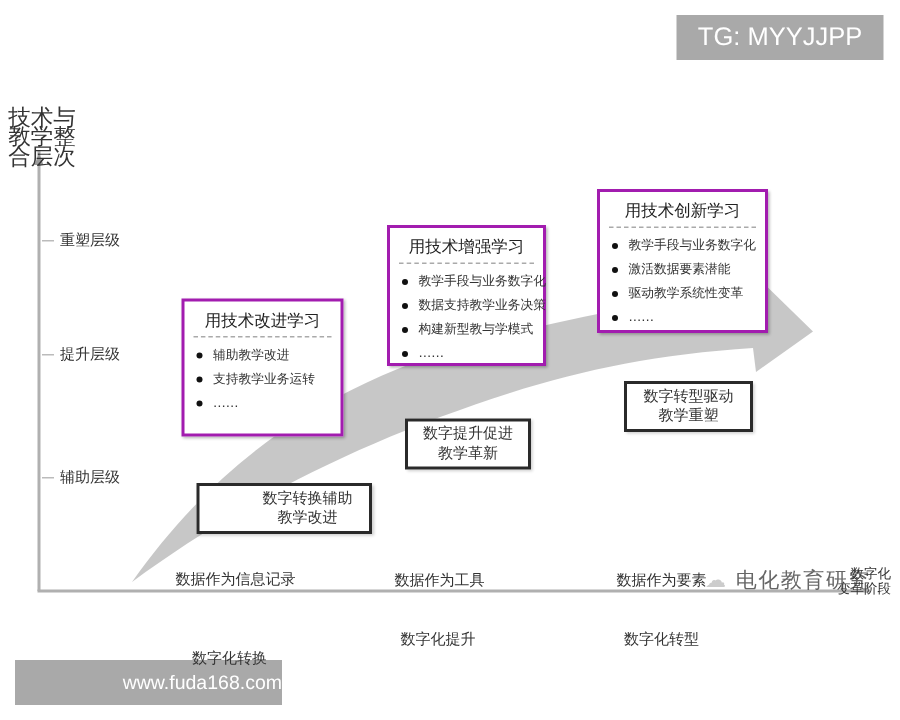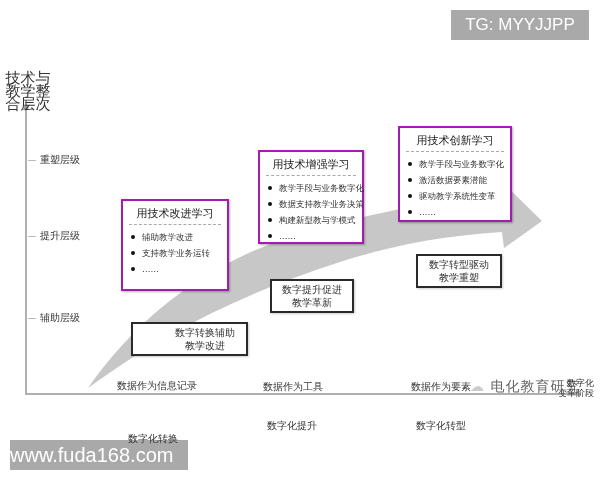--- a/index.html
+++ b/index.html
@@ -11,23 +11,23 @@
     }
     .abs { position: absolute; }
     .watermark-tg {
       position: absolute; left: 451px; top: 10px; width: 138px; height: 30px;
       background: #a9a9a9; color: #ffffff; font-size: 17px;
       font-family: "Liberation Sans", sans-serif;
       line-height: 30px; text-align: center;
     }
     .watermark-url {
       position: absolute; left: 10px; top: 440px; width: 178px; height: 30px;
-      background: #a9a9a9; color: #ffffff; font-size: 20px;
+      background: #a9a9a9; color: #ffffff; font-size: 13px;
       font-family: "Liberation Sans", sans-serif;
-      line-height: 30px; text-align: left;
+      line-height: 30px; text-align: right;
     }
     .y-title {
       position: absolute; left: 2px; top: 72px; width: 52px;
       font-size: 15px; line-height: 13px; text-align: center; color: #333;
     }
     .y-label { position: absolute; left: 40px; font-size: 10px; color: #333; }
     .y-tick { position: absolute; left: 28px; width: 8px; height: 1px; background: #bbb; }
     .stage-top { position: absolute; font-size: 10px; color: #333; white-space: nowrap; }
     .stage-bottom { position: absolute; font-size: 10px; color: #333; white-space: nowrap; }
     .content-box {

